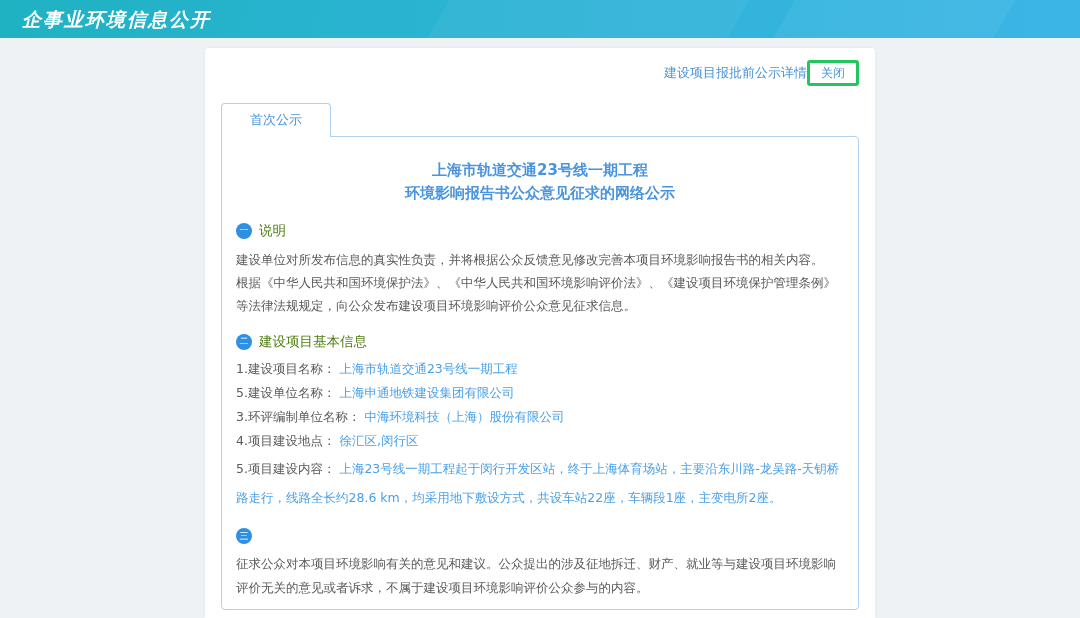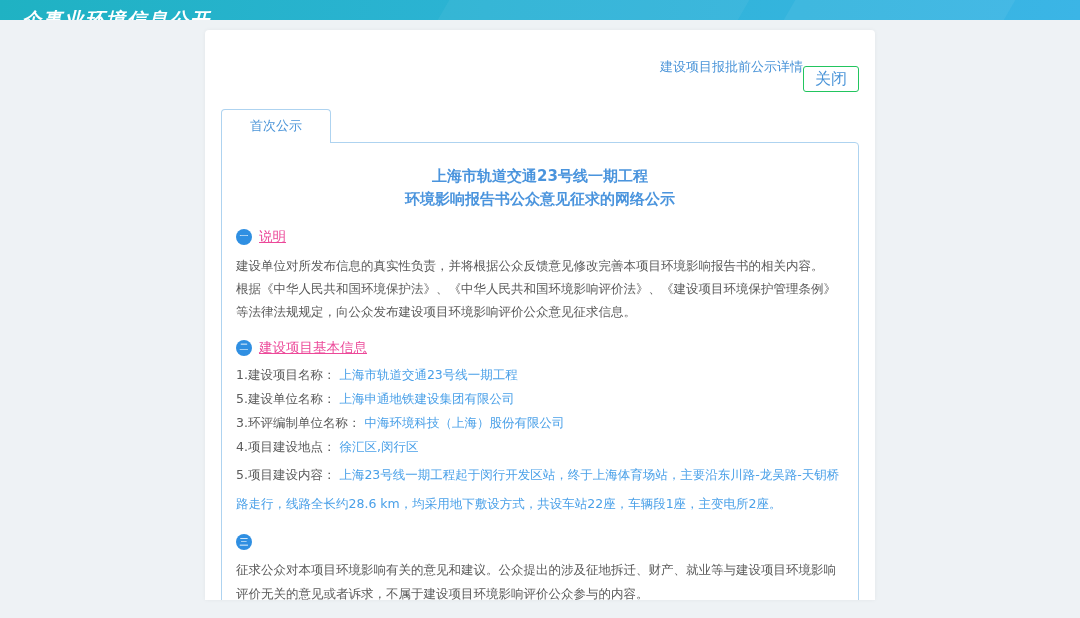--- a/index.html
+++ b/index.html
@@ -1,53 +1,53 @@
 <!DOCTYPE html>
 <html><head>
 <meta charset="utf-8">
 <style>
   * { margin:0; padding:0; box-sizing:border-box; }
   html,body { width:1080px; height:618px; overflow:hidden; background:#eef2f5;
               font-family:"DejaVu Sans","Liberation Sans",sans-serif; }
 
   
-  .banner { position:relative; height:20px; overflow:hidden;
+  .banner { position:relative; height:38px; overflow:hidden;
             background:linear-gradient(100deg,#1fb2c3 0%,#2cb3d4 45%,#3bb5e6 100%); }
   .banner::before { content:""; position:absolute; left:40%; top:-30px; width:300px; height:120px;
             background:rgba(255,255,255,0.05); transform:skewX(-30deg); }
   .banner::after { content:""; position:absolute; left:72%; top:-30px; width:220px; height:120px;
             background:rgba(255,255,255,0.06); transform:skewX(-30deg); }
   .banner h1 { position:relative; color:#fff; font-size:19px; font-weight:bold; font-style:italic;
             letter-spacing:2px; line-height:38px; padding-left:22px; z-index:2; }
 
   
   .card { width:670px; height:570px; margin:10px auto 0; background:#fff;
           border-radius:4px 4px 0 0; box-shadow:0 0 4px rgba(0,0,0,0.05); overflow:hidden; }
 
   .card-top { display:flex; justify-content:flex-end; align-items:center; padding:12px 16px 10px; }
   .breadcrumb { color:#4a94d8; font-size:13px; }
-  .close-btn { background:#fff; border:1px solid #22c55e; border-radius:3px; color:#4a94d8;
-               font-size:16px; padding:4px 11px; cursor:pointer; line-height:1;
-               font-family:inherit;margin-top:24px; }
+  .close-btn { background:#fff; border:3px solid #22c55e; border-radius:3px; color:#4a94d8;
+               font-size:12px; padding:4px 11px; cursor:pointer; line-height:1;
+               font-family:inherit; }
 
   .tabs { padding:6px 16px 0; }
   .tab { display:inline-block; background:#fff; border:1px solid #aed3f0; border-bottom:none;
          border-radius:4px 4px 0 0; color:#4a94d8; font-size:13px; padding:7px 28px 8px;
          position:relative; top:1px; z-index:2; cursor:pointer; }
 
   .panel { margin:0 16px; border:1px solid #aed3f0; border-radius:0 4px 4px 4px;
            padding:22px 14px 10px; background:#fff; min-height:460px; position:relative; z-index:1; }
 
   .notice-title { text-align:center; color:#4a94dd; font-size:15px; font-weight:bold;
                   line-height:1.55; margin-bottom:14px; }
 
   .sec-head { display:flex; align-items:center; gap:7px; margin:16px 0 8px; }
   .sec-num { width:16px; height:16px; border-radius:50%; background:#2f8fe2; color:#fff;
              font-size:9px; display:flex; align-items:center; justify-content:center; flex:0 0 16px; }
-  .sec-title { color:#ec4899; font-size:13.5px;text-decoration:underline; }
+  .sec-title { color:#4d7c0f; font-size:13.5px; }
 
   .para { color:#5a5a5a; font-size:12.5px; line-height:1.85; }
   .item { color:#5a5a5a; font-size:12.5px; margin:4px 0; line-height:1.6; }
   .item.tall { line-height:2.3; }
   .val { color:#4aa0e8; }
 </style>
 </head>
 <body>
 
 <header class="banner">

